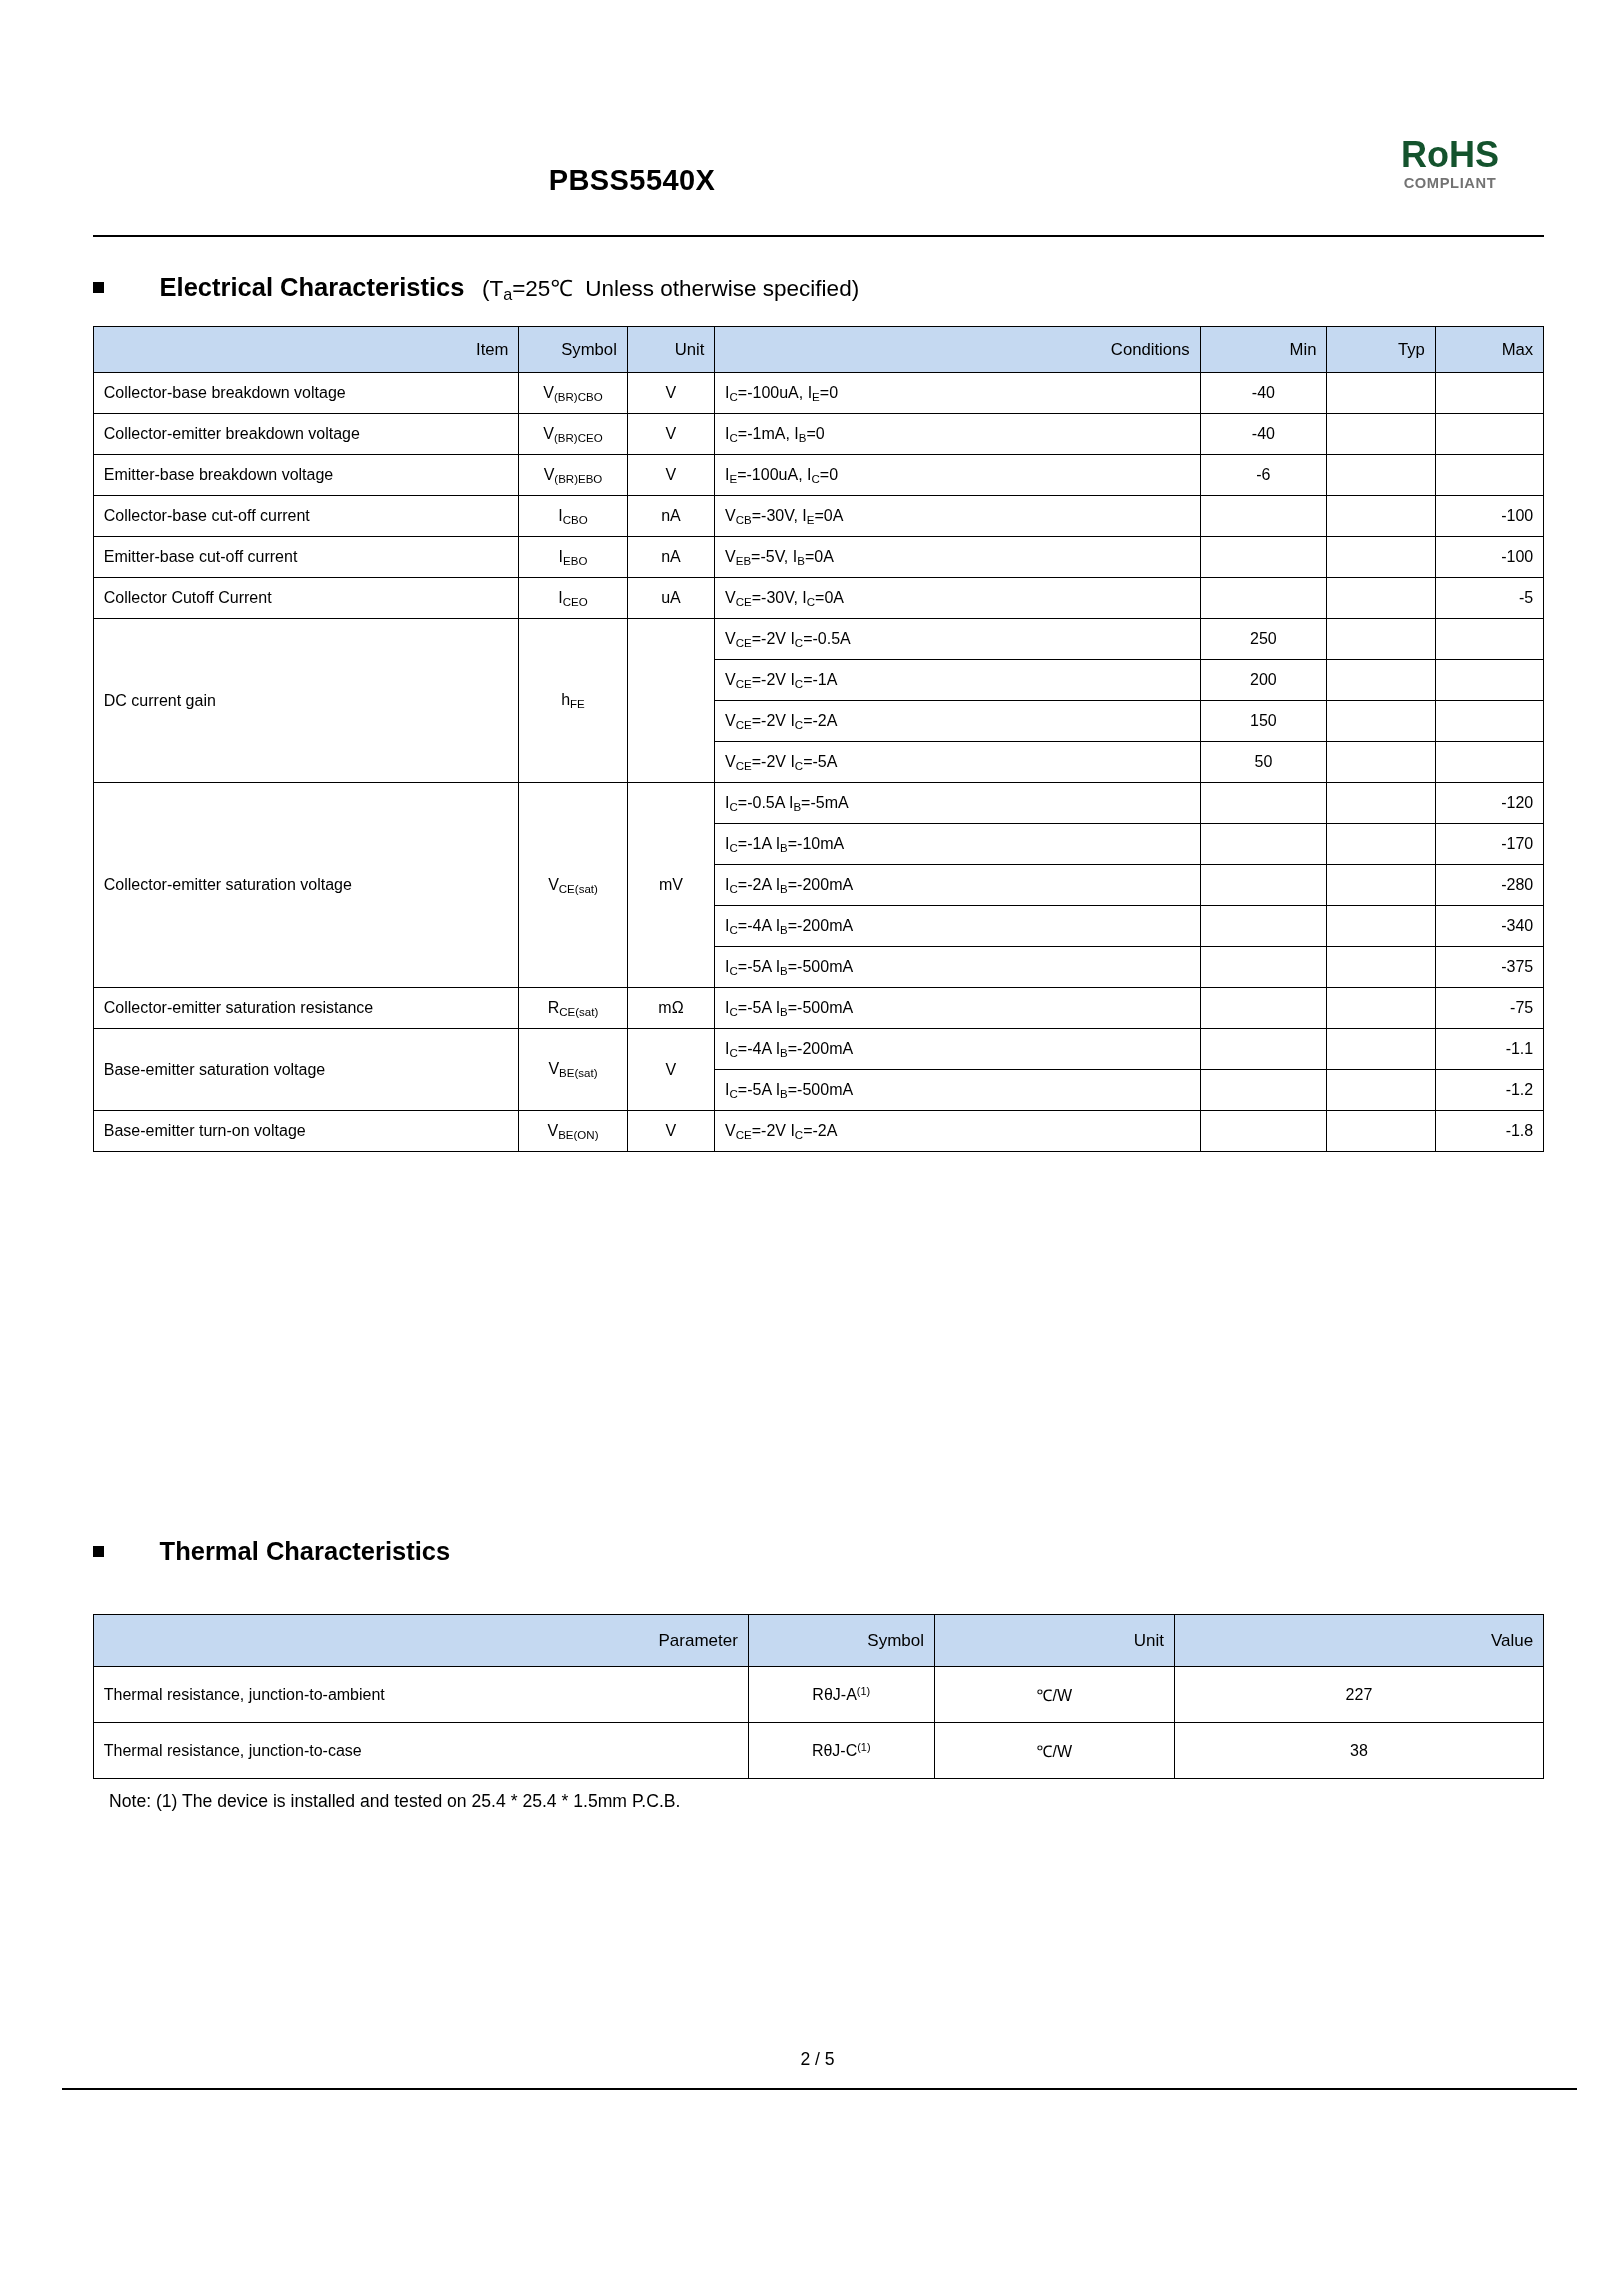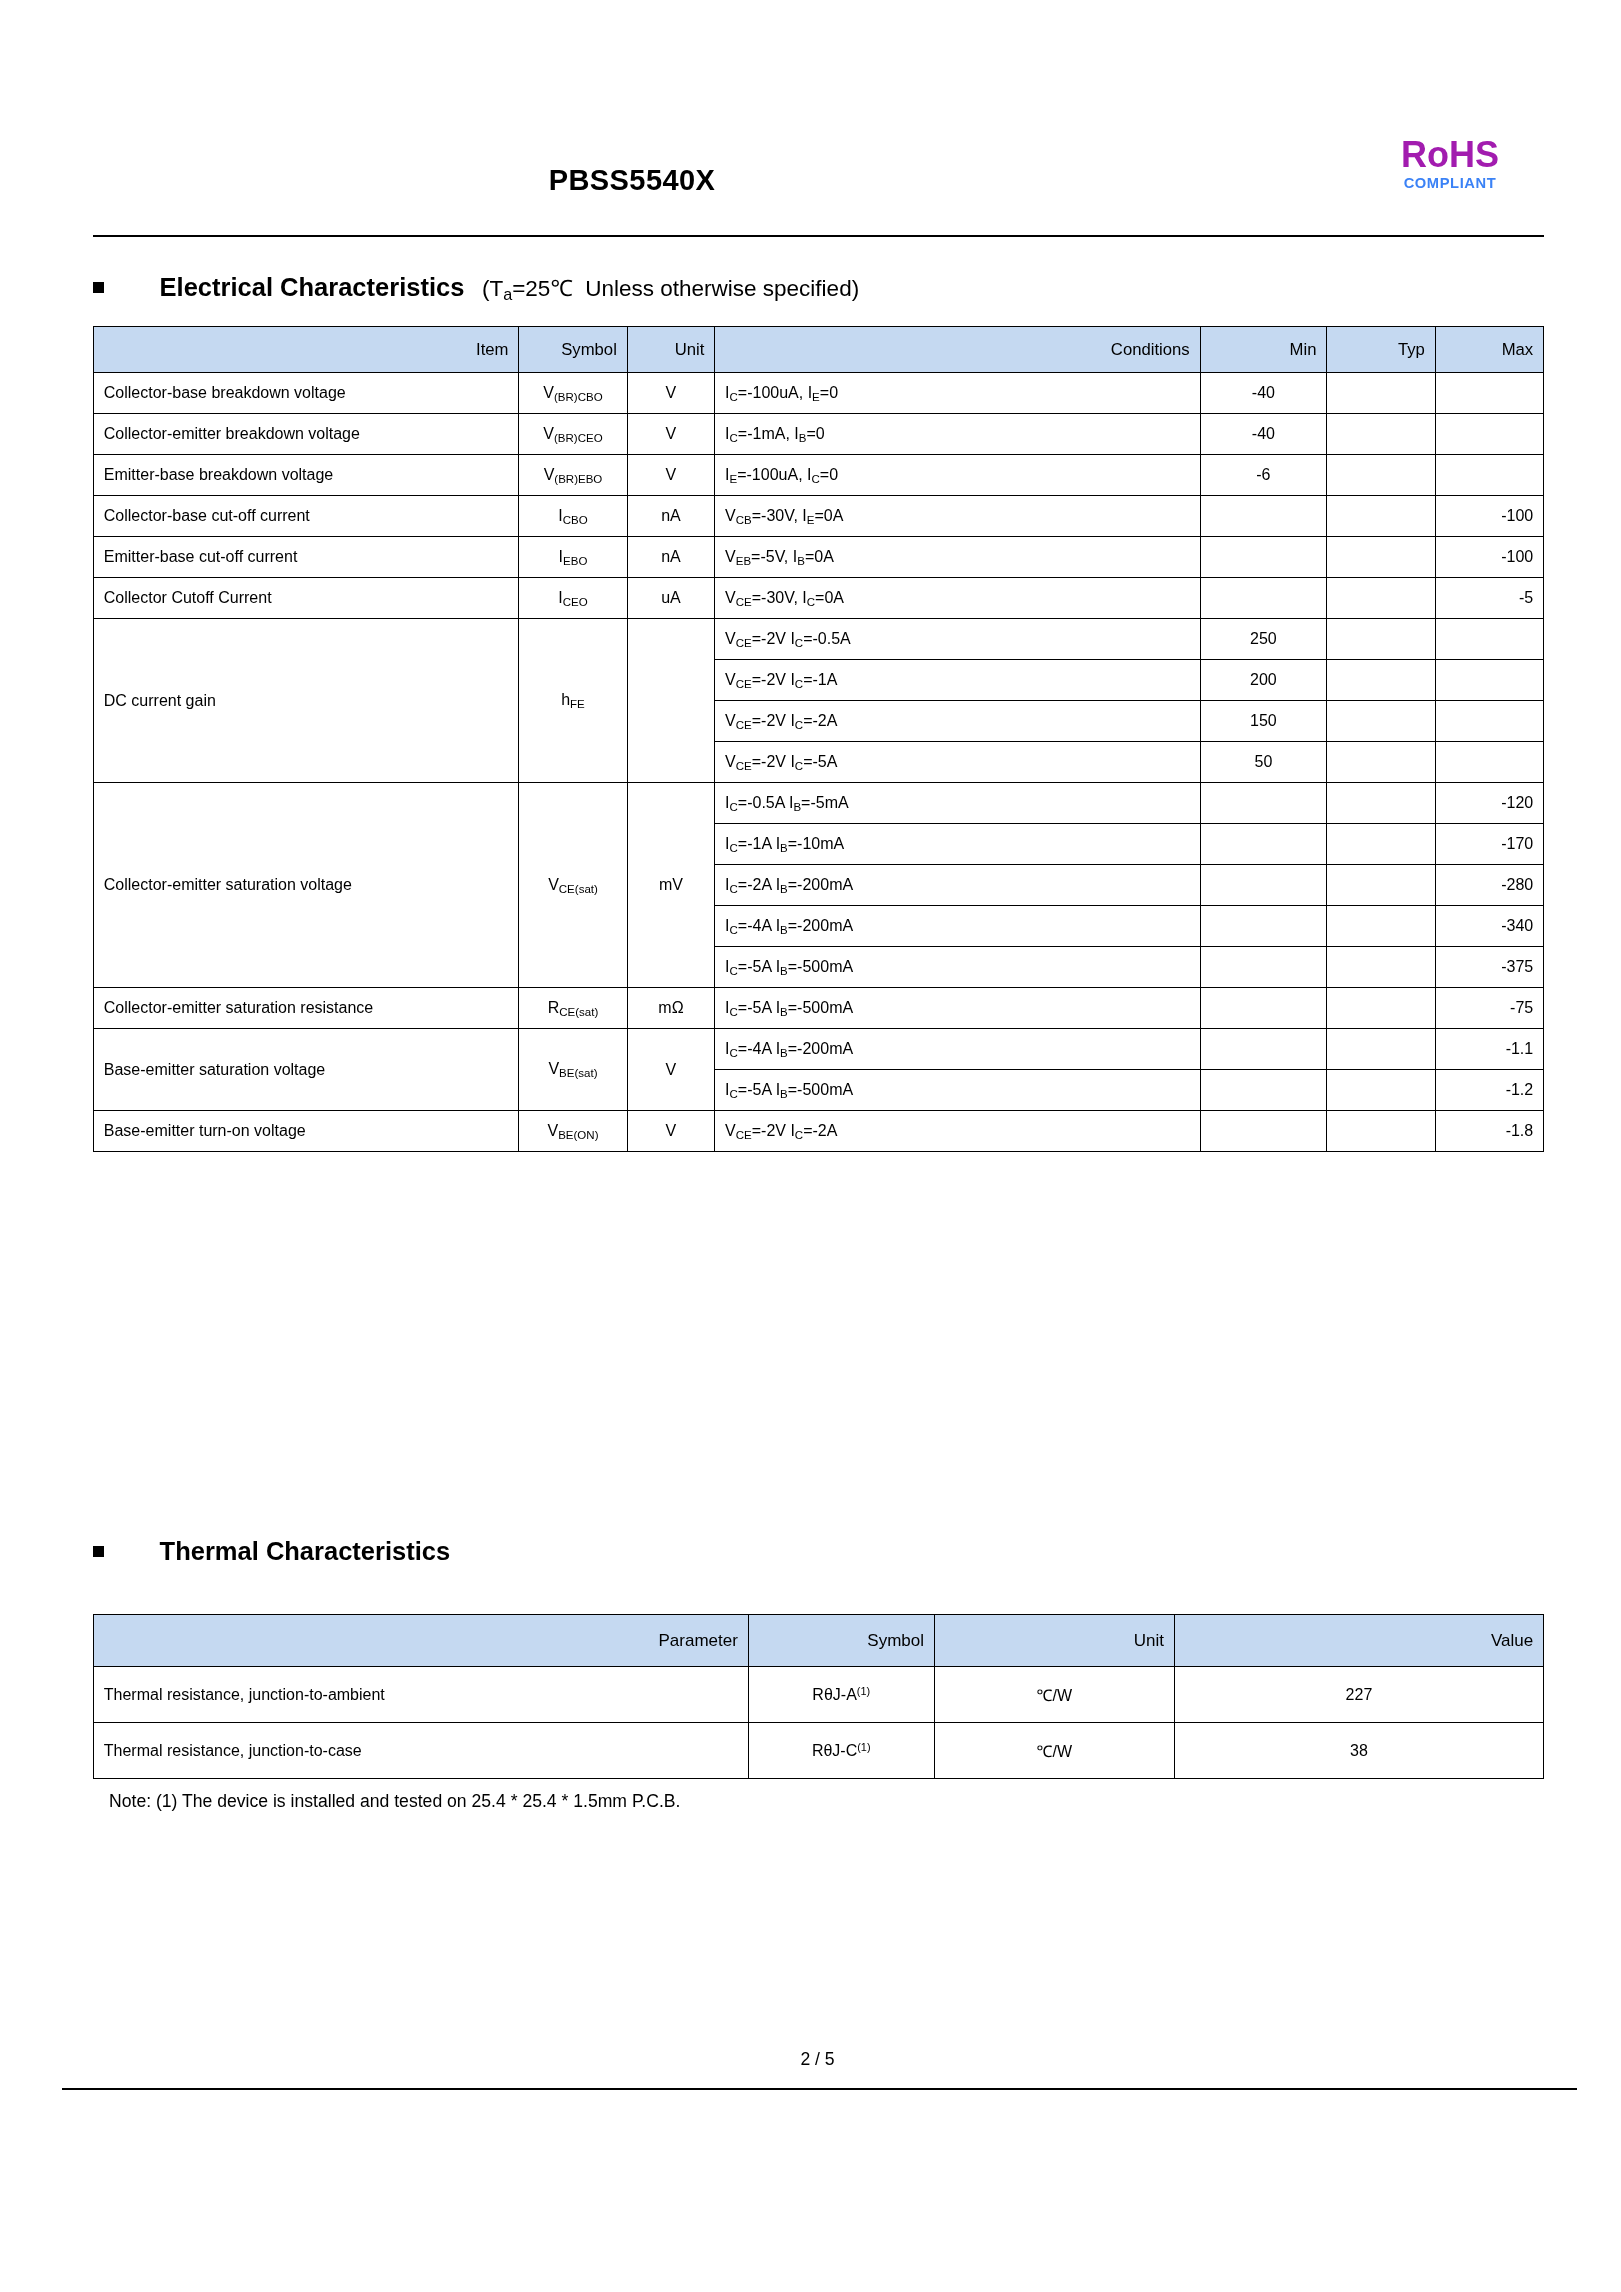--- a/index.html
+++ b/index.html
@@ -13,22 +13,22 @@
   .page { position:absolute; left:7px; top:0; width:1364px; height:2293px; }
 
   
   .hdr { position:absolute; left:86px; top:137px; width:1449px; height:98px; }
   .doc-title {
     position:absolute; left:0; top:27.4px; width:1078px;
     text-align:center;
     font-size:29px; font-weight:bold; letter-spacing:0.4px;
   }
   .rohs { position:absolute; left:1264px; top:0px; width:186px; text-align:center; }
-  .rohs .r1 { font-size:36px; font-weight:bold; color:#a21caf; line-height:1.0; letter-spacing:0px;}
-  .rohs .r2 { font-size:14.7px; font-weight:bold; color:#3b82f6; letter-spacing:0.6px; margin-top:2px;}
+  .rohs .r1 { font-size:36px; font-weight:bold; color:#14532d; line-height:1.0; letter-spacing:0px;}
+  .rohs .r2 { font-size:14.7px; font-weight:bold; color:#737373; letter-spacing:0.6px; margin-top:2px;}
   .hdr-rule { position:absolute; left:86px; top:235px; width:1451px; height:0; border-top:2.5px solid #000; }
 
   
   .sec-head { position:absolute; font-size:0; }
   .sec-head .sq { display:inline-block; width:10.8px; height:10.8px; background:#000; vertical-align:2.9px; margin-right:8.8px;}
   .sec-head .t1 { font-size:25.5px; font-weight:bold;margin-left:47px; }
   .sec-head .t2 { font-size:22.5px; font-weight:normal; margin-left:17.6px; }
   .sub { font-size:0.72em; vertical-align:-0.25em; }
   .sup { font-size:0.68em; vertical-align:0.45em; }
 

